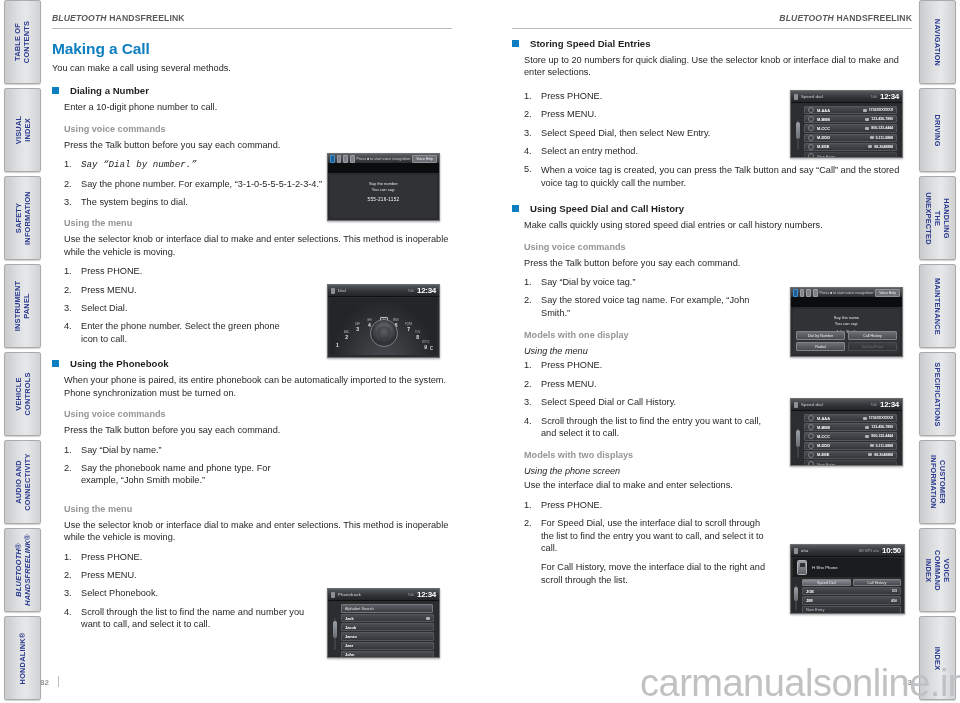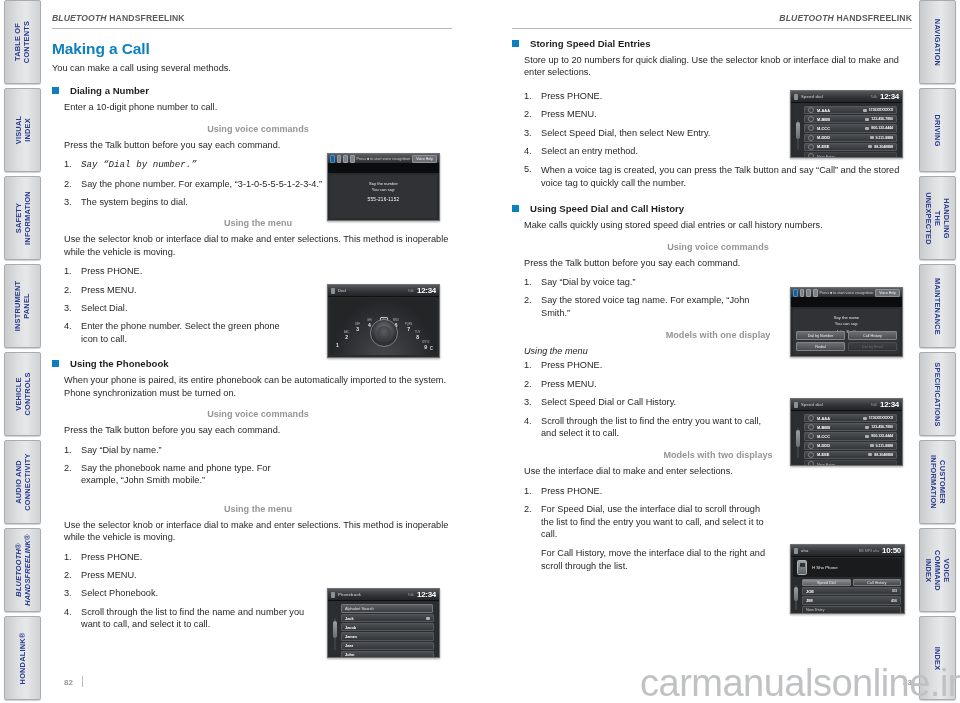--- a/index.html
+++ b/index.html
@@ -83,21 +83,20 @@
     display:flex;align-items:center;gap:11px;
   }
   h2.sec .sq{
     width:7px;height:7px;background:#0d7fc1;display:inline-block;flex:0 0 auto;
   }
   h3.sub{
     font-size:9.1px;
     font-weight:bold;
     color:#939597;
     margin:10px 0 5px 12px;
-    text-align:center;
   }
   h4.ital{
     font-size:9.1px;
     font-style:italic;
     color:#231f20;
     margin:6px 0 3px 12px;
     font-weight:normal;
   }
   ol.steps{
     margin:7px 0 0 12px;padding:0;list-style:none;
@@ -108,21 +107,21 @@
     padding-left:17px;
     margin-bottom:6px;
   }
   ol.steps li .num{position:absolute;left:0;top:0;}
   .it{font-style:italic;font-family:Liberation Mono, monospace;}
 
   .pagenum{
     position:absolute;bottom:16px;
     font-size:8px;color:#939597;font-weight:bold;
   }
-  .pagenum.l{left:64px;}
+  .pagenum.l{left:40px;}
   .pagenum.r{right:48px;}
   .pagenum .bar{display:inline-block;width:1px;height:11px;background:#bcbec0;
      vertical-align:-2px;margin-left:9px;}
   .pagenum.r .bar{margin:0 9px 0 0;}
 
   
   .screen{
     position:absolute;
     background:#2a2b2d;
     border:1px solid #6f7173;
@@ -430,20 +429,21 @@
     <h3 class="sub" style="margin-top:11px">Models with one display</h3>
     <h4 class="ital">Using the menu</h4>
     <ol class="steps" style="margin-top:3px">
       <li><span class="num">1.</span><span>Press PHONE.</span></li>
       <li><span class="num">2.</span><span>Press MENU.</span></li>
       <li><span class="num">3.</span><span>Select Speed Dial or Call History.</span></li>
       <li style="width:228px"><span class="num">4.</span><span>Scroll through the list to find the entry you want to call, and select it to call.</span></li>
     </ol>
 
     <h3 class="sub" style="margin-top:11px">Models with two displays</h3>
+    <h4 class="ital">Using the phone screen</h4>
     <p class="body indent" style="margin-top:0">Use the interface dial to make and enter selections.</p>
     <ol class="steps">
       <li><span class="num">1.</span><span>Press PHONE.</span></li>
       <li style="width:228px"><span class="num">2.</span><span>For Speed Dial, use the interface dial to scroll through the list to find the entry you want to call, and select it to call.</span></li>
     </ol>
     <p class="body" style="margin-left:29px;margin-top:7px;width:228px">For Call History, move the interface dial to the right and scroll through the list.</p>
   </div>
 
   <div class="screen" style="left:327px;top:153px;width:111px;height:66px;">
     <div class="vr-top">

